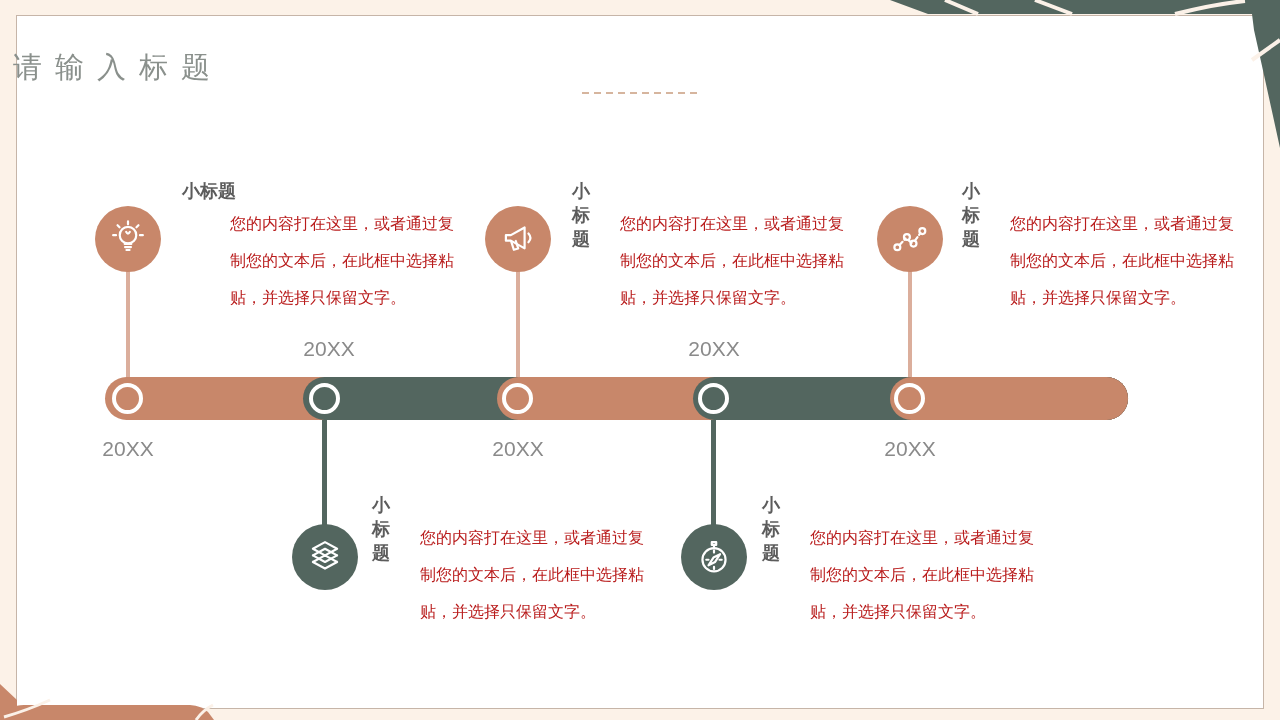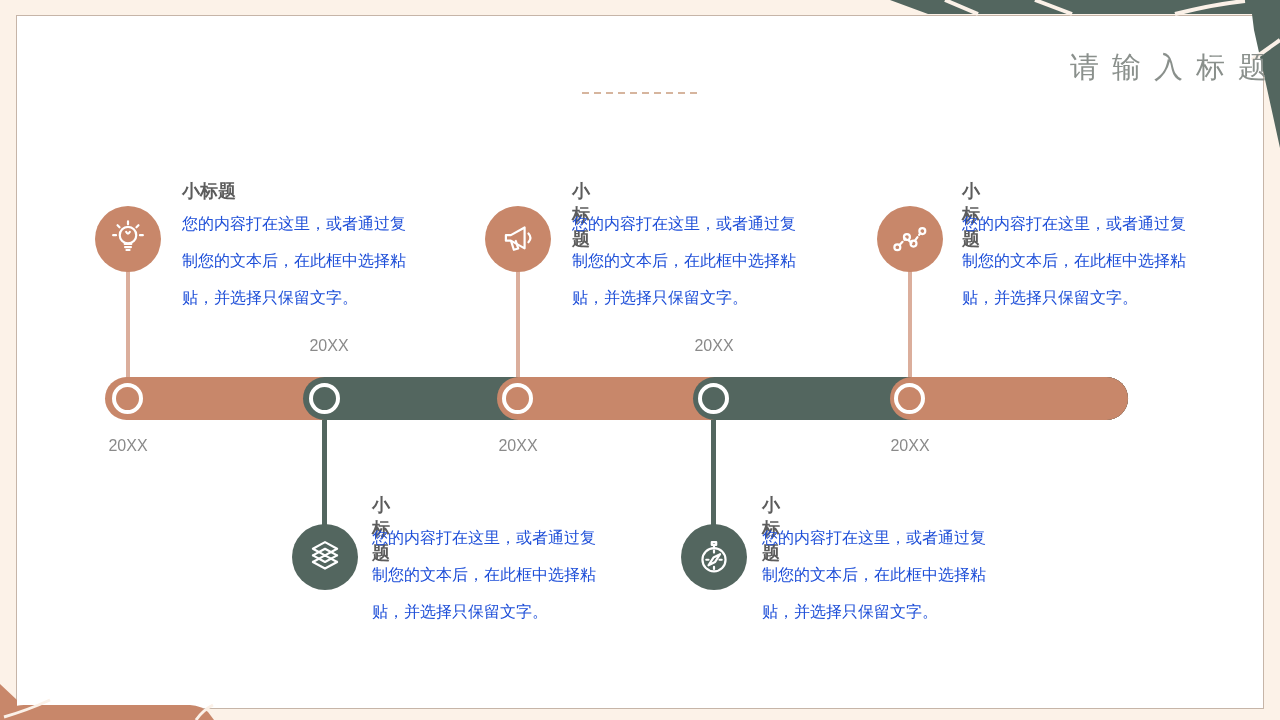--- a/index.html
+++ b/index.html
@@ -5,21 +5,21 @@
   html,body{margin:0;padding:0;}
   body{width:1280px;height:720px;overflow:hidden;
        font-family:"Liberation Sans","DejaVu Sans",sans-serif;}
   .slide{position:relative;width:1280px;height:720px;background:#FCF2E8;}
   .card{position:absolute;left:16px;top:15px;width:1246px;height:692px;
         background:#FFFFFF;border:1px solid #C6B5A8;}
   .deco{position:absolute;pointer-events:none;}
   .deco-tr{right:0;top:0;}
   .deco-bl{left:0;bottom:0;}
 
-  .page-title{position:absolute;top:48px;left:0;width:100%;text-align:right;
+  .page-title{position:absolute;top:48px;left:0;width:100%;text-align:left;
       font-size:29px;color:#8A908C;letter-spacing:13px;padding-left:13px;
       box-sizing:border-box;font-weight:400;}
   .title-dashes{position:absolute;top:92px;left:582px;width:116px;height:2px;
       background:repeating-linear-gradient(90deg,#D6B59E 0 7px,transparent 7px 12px);}
 
   .conn{position:absolute;z-index:1;}
   .conn-top{width:4px;height:122px;top:270px;background:#DBAE9C;}
   .conn-bot{width:5px;height:124px;top:404px;background:#53665F;}
   .ct1{left:126px;} .ct2{left:516px;} .ct3{left:908px;}
   .cb1{left:322px;} .cb2{left:711px;}
@@ -32,38 +32,38 @@
   .p5{left:890px;width:238px; background:#C8876A;z-index:6;}
 
   .node{position:absolute;top:383px;width:31px;height:31px;border:4px solid #fff;
         border-radius:50%;box-sizing:border-box;z-index:7;}
   .n1{left:112px;background:#C8876A;}
   .n2{left:309px;background:#53665F;}
   .n3{left:502px;background:#C8876A;}
   .n4{left:698px;background:#53665F;}
   .n5{left:894px;background:#C8876A;}
 
-  .year{position:absolute;width:90px;text-align:center;font-size:16px;
+  .year{position:absolute;width:90px;text-align:center;font-size:21px;
         color:#8A8A8A;z-index:8;}
   .ya{top:337px;} .yb{top:437px;}
   .y1{left:83px;} .y2{left:284px;} .y3{left:473px;} .y4{left:669px;} .y5{left:865px;}
 
   .icon-circle{position:absolute;width:66px;height:66px;border-radius:50%;
       display:flex;align-items:center;justify-content:center;z-index:9;}
   .circ-salmon{background:#C8876A;}
   .circ-green{background:#53665F;}
   .ic1{left:95px;top:206px;} .ic2{left:485px;top:206px;} .ic3{left:877px;top:206px;}
   .ic4{left:292px;top:524px;} .ic5{left:681px;top:524px;}
   .icon-circle svg{width:44px;height:44px;stroke:#fff;fill:none;
       stroke-width:2;stroke-linecap:round;stroke-linejoin:round;}
 
   .entry-text{position:absolute;width:240px;z-index:9;} 
   .entry-title{position:absolute;font-size:18px;font-weight:600;color:#5C5C5C;text-align:right;}
   .entry-body{position:absolute;width:238px;font-size:16px;line-height:37px;
-      color:#1d4ed8;top:26px;}
+      color:#b91c1c;top:26px;margin-left:48px;}
   .t-top .entry-title{top:179px;} .t-top .entry-body{top:205px;}
   .t-bot .entry-title{top:493px;} .t-bot .entry-body{top:519px;}
   .tx1{left:182px;} .tx2{left:572px;} .tx3{left:962px;} .tx4{left:372px;} .tx5{left:762px;}
 </style>
 </head>
 <body>
 
 <div class="slide">
 
   <div class="card"></div>

